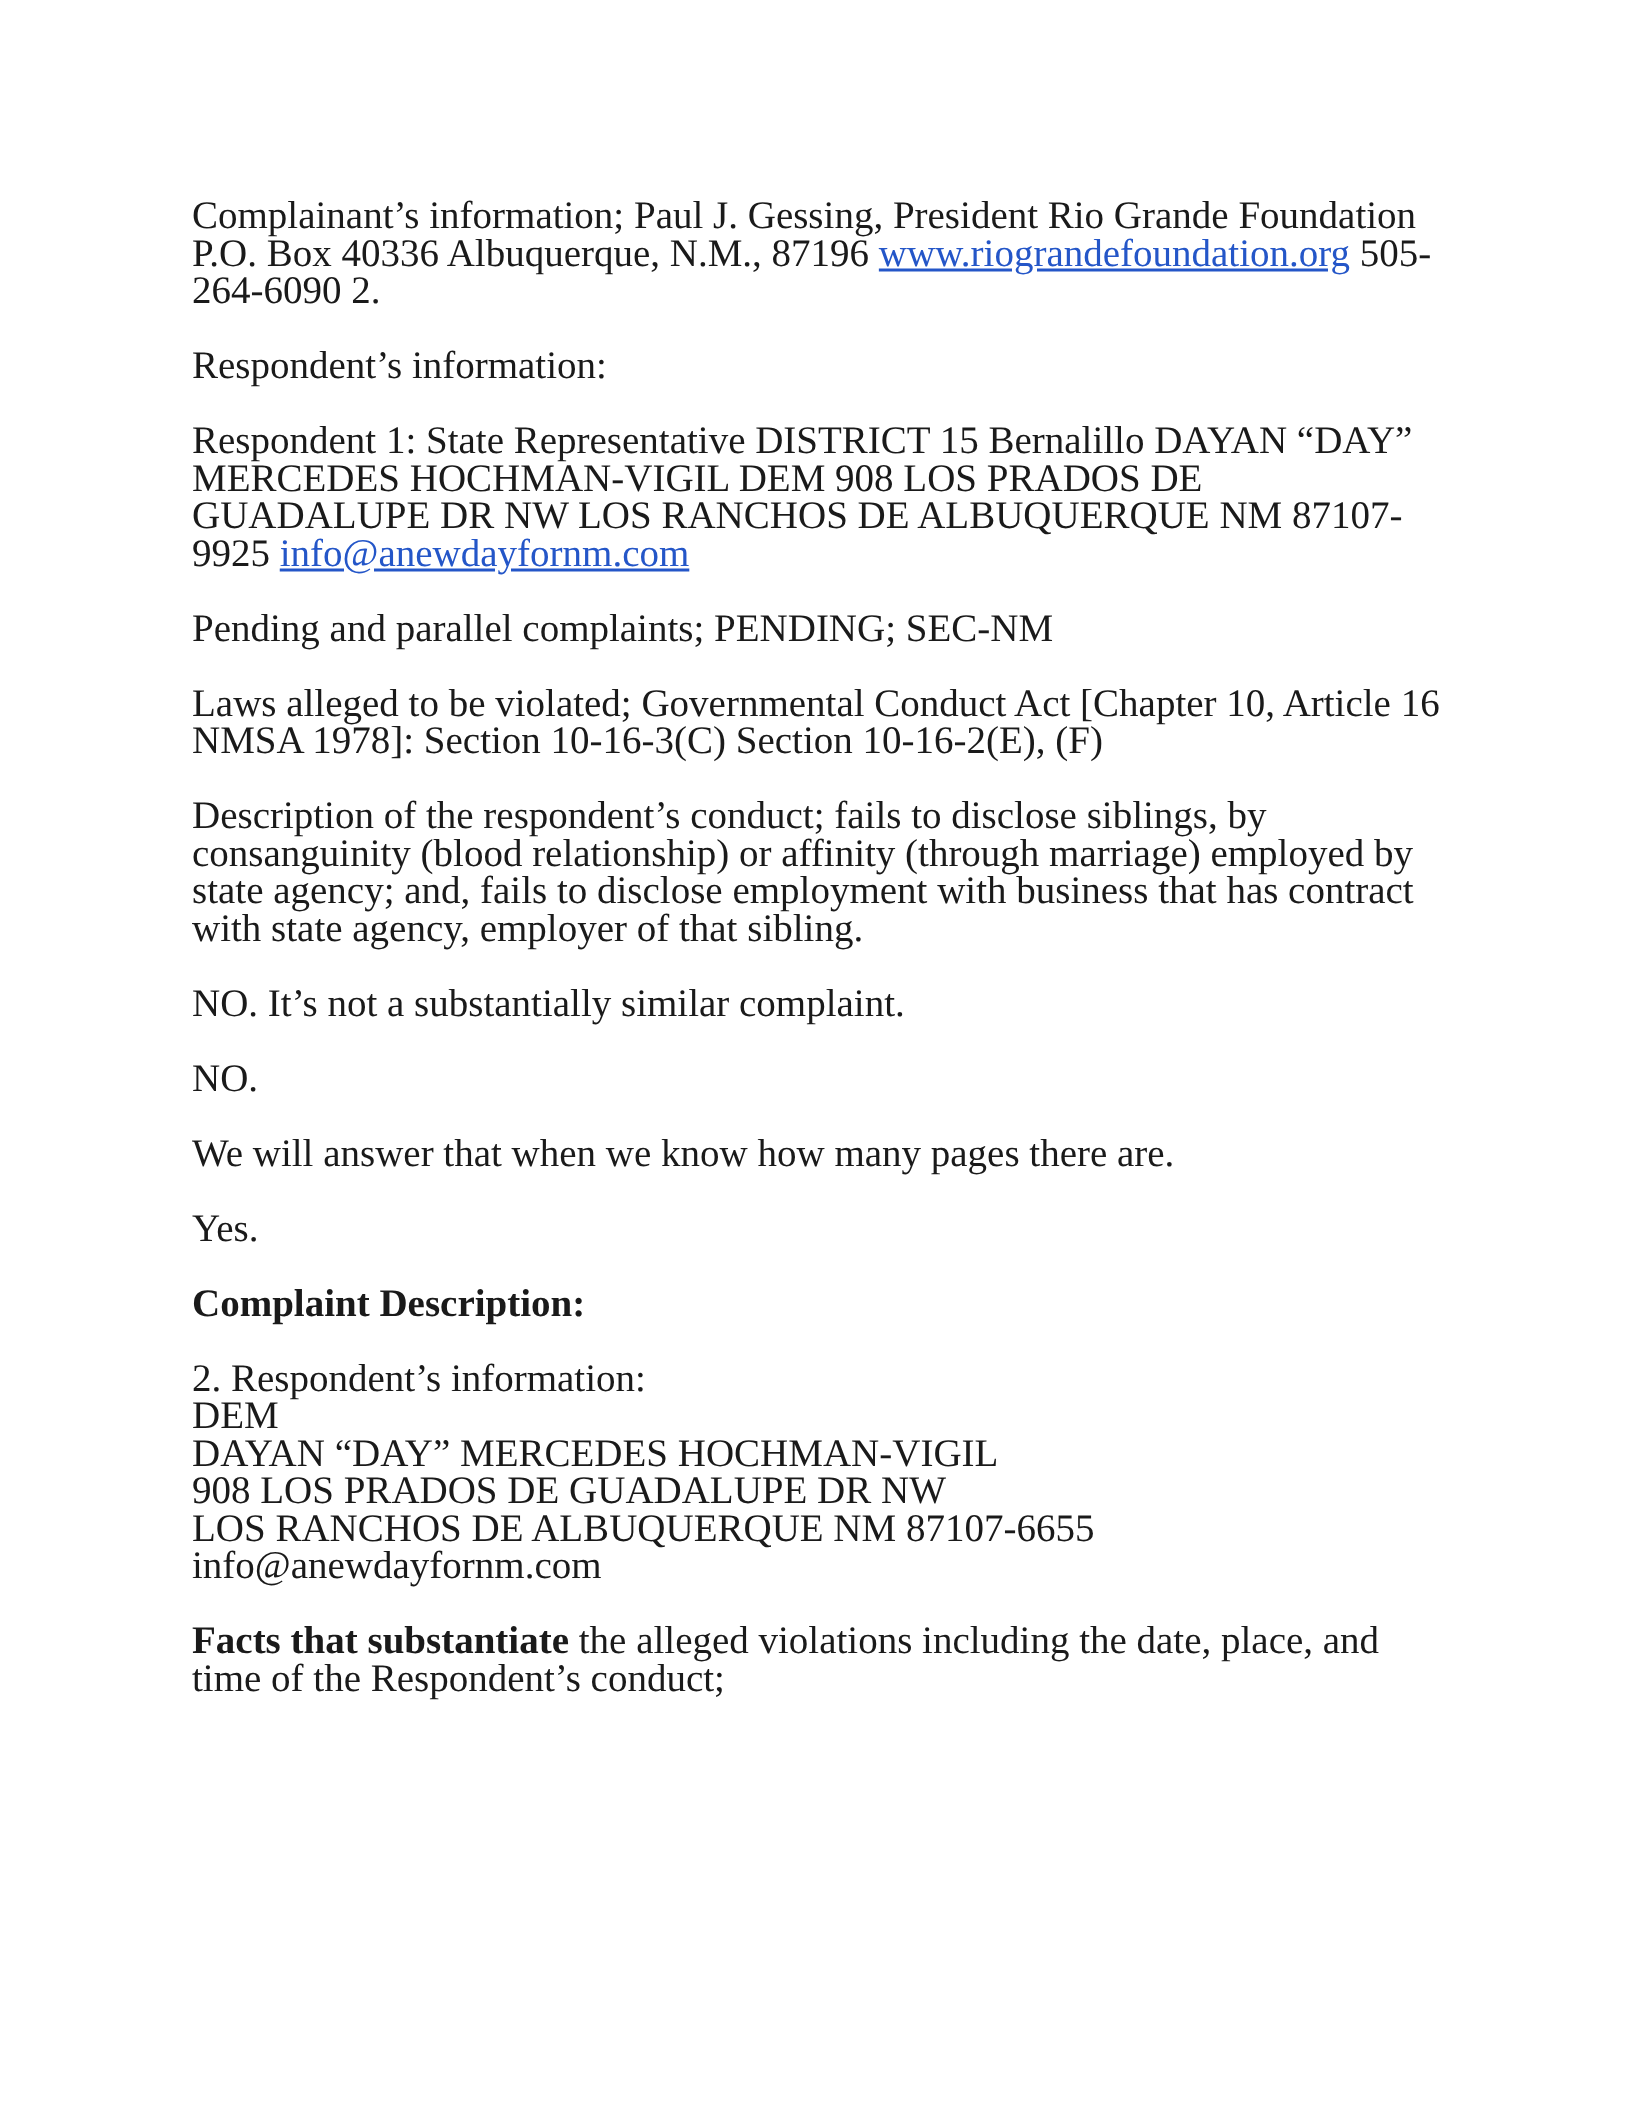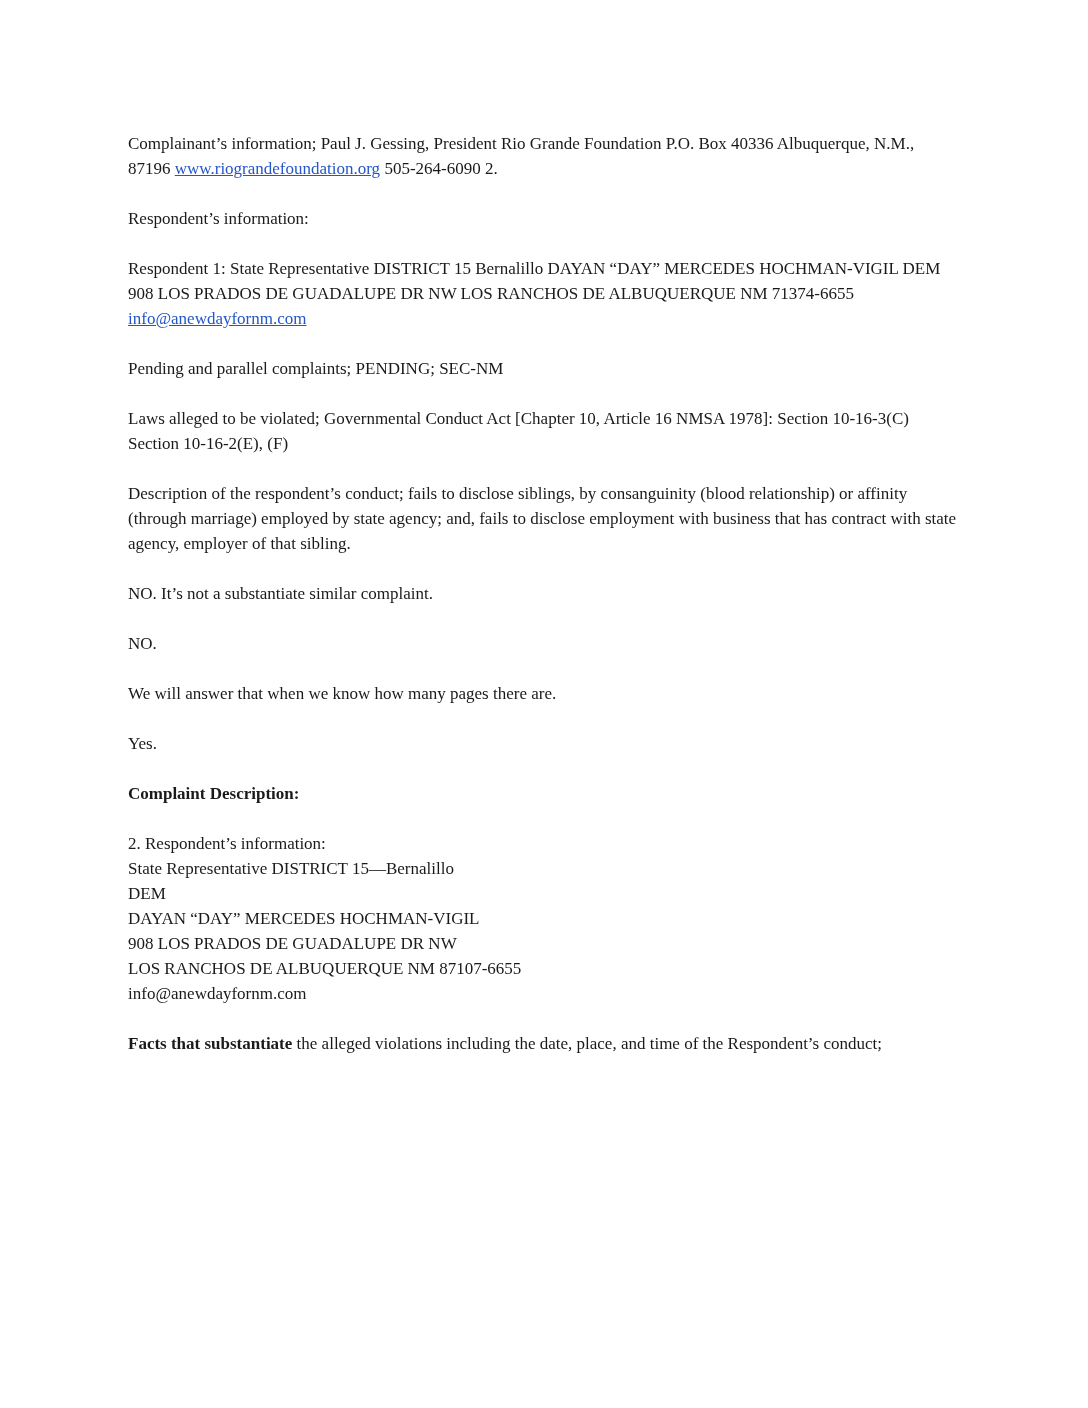--- a/index.html
+++ b/index.html
@@ -17,21 +17,21 @@
     width: 1088px;
     height: 1408px;
     overflow: hidden;
   }
   .doc-page {
     width: 1088px;
     height: 1408px;
     padding: 131px 128px 40px 128px;
     background: var(--page-bg);
     font-family: "Liberation Serif", "DejaVu Serif", serif;
-    font-size: 17px;
+    font-size: 26px;
     line-height: 25px;
     color: var(--text-color);
   }
   .para {
     margin: 0 0 25px 0;
   }
   .para:last-child { margin-bottom: 4px; }
   .bold, b { font-weight: bold; }
   a.link {
     color: var(--link-color);
@@ -44,43 +44,42 @@
 
 <div class="doc-page">
 
   <div class="para">
     <span>Complainant’s information; Paul J. Gessing, President Rio Grande Foundation P.O. Box 40336 Albuquerque, N.M., 87196 </span><a class="link">www.riograndefoundation.org</a><span> 505-264-6090 2.</span>
   </div>
 
   <div class="para">Respondent’s information:</div>
 
   <div class="para">
-    <span>Respondent 1: State Representative DISTRICT 15 Bernalillo DAYAN “DAY” MERCEDES HOCHMAN-VIGIL DEM 908 LOS PRADOS DE GUADALUPE DR NW LOS RANCHOS DE ALBUQUERQUE NM 71374-6655 </span><a class="link">info@anewdayfornm.com</a>
+    <span>Respondent 1: State Representative DISTRICT 15 Bernalillo DAYAN “DAY” MERCEDES HOCHMAN-VIGIL DEM 908 LOS PRADOS DE GUADALUPE DR NW LOS RANCHOS DE ALBUQUERQUE NM 87107-9925 </span><a class="link">info@anewdayfornm.com</a>
   </div>
 
   <div class="para">Pending and parallel complaints; PENDING; SEC-NM</div>
 
   <div class="para">Laws alleged to be violated; Governmental Conduct Act [Chapter 10, Article 16 NMSA 1978]: Section 10-16-3(C) Section 10-16-2(E), (F)</div>
 
   <div class="para">Description of the respondent’s conduct; fails to disclose siblings, by consanguinity (blood relationship) or affinity (through marriage) employed by state agency; and, fails to disclose employment with business that has contract with state agency, employer of that sibling.</div>
 
-  <div class="para">NO. It’s not a substantiate similar complaint.</div>
+  <div class="para">NO. It’s not a substantially similar complaint.</div>
 
   <div class="para">NO.</div>
 
 
   <div class="para">We will answer that when we know how many pages there are.</div>
 
   <div class="para">Yes.</div>
 
   <div class="para bold">Complaint Description:</div>
 
   <div class="para">
     <div>2. Respondent’s information:</div>
-    <div>State Representative DISTRICT 15—Bernalillo</div>
     <div>DEM</div>
     <div>DAYAN “DAY” MERCEDES HOCHMAN-VIGIL</div>
     <div>908 LOS PRADOS DE GUADALUPE DR NW</div>
     <div>LOS RANCHOS DE ALBUQUERQUE NM 87107-6655</div>
     <div>info@anewdayfornm.com</div>
   </div>
 
 
   <div class="para">
     <b>Facts that substantiate</b><span> the alleged violations including the date, place, and time of the Respondent’s conduct;</span>

